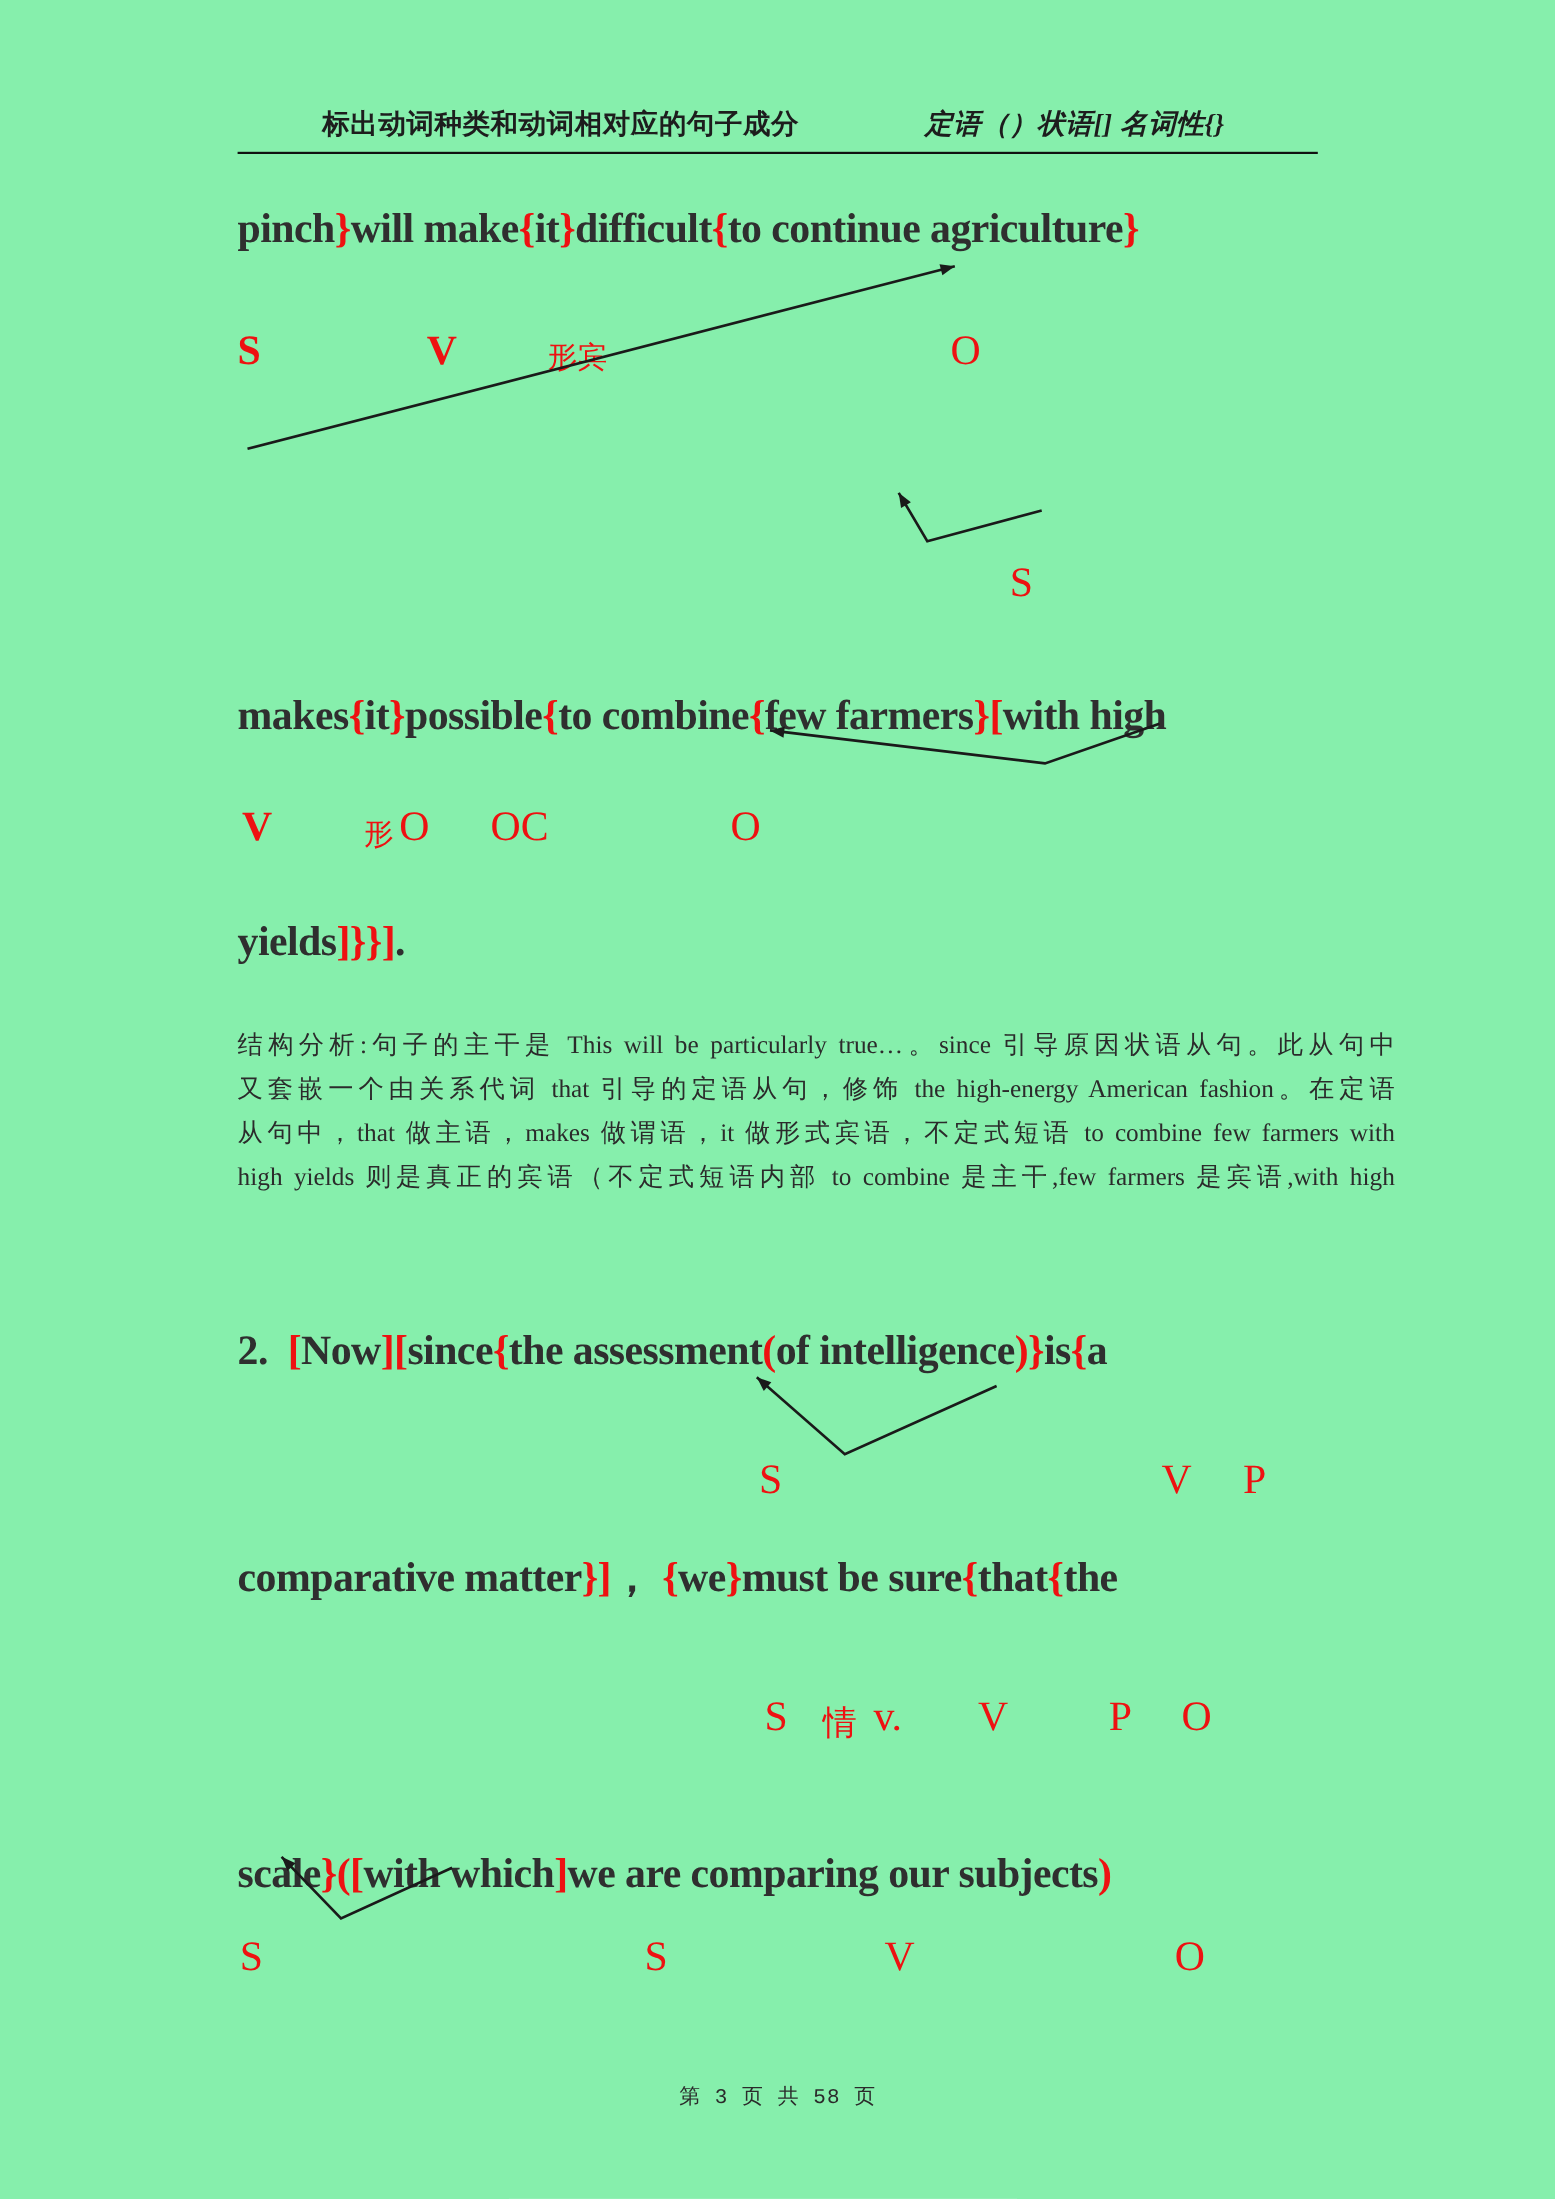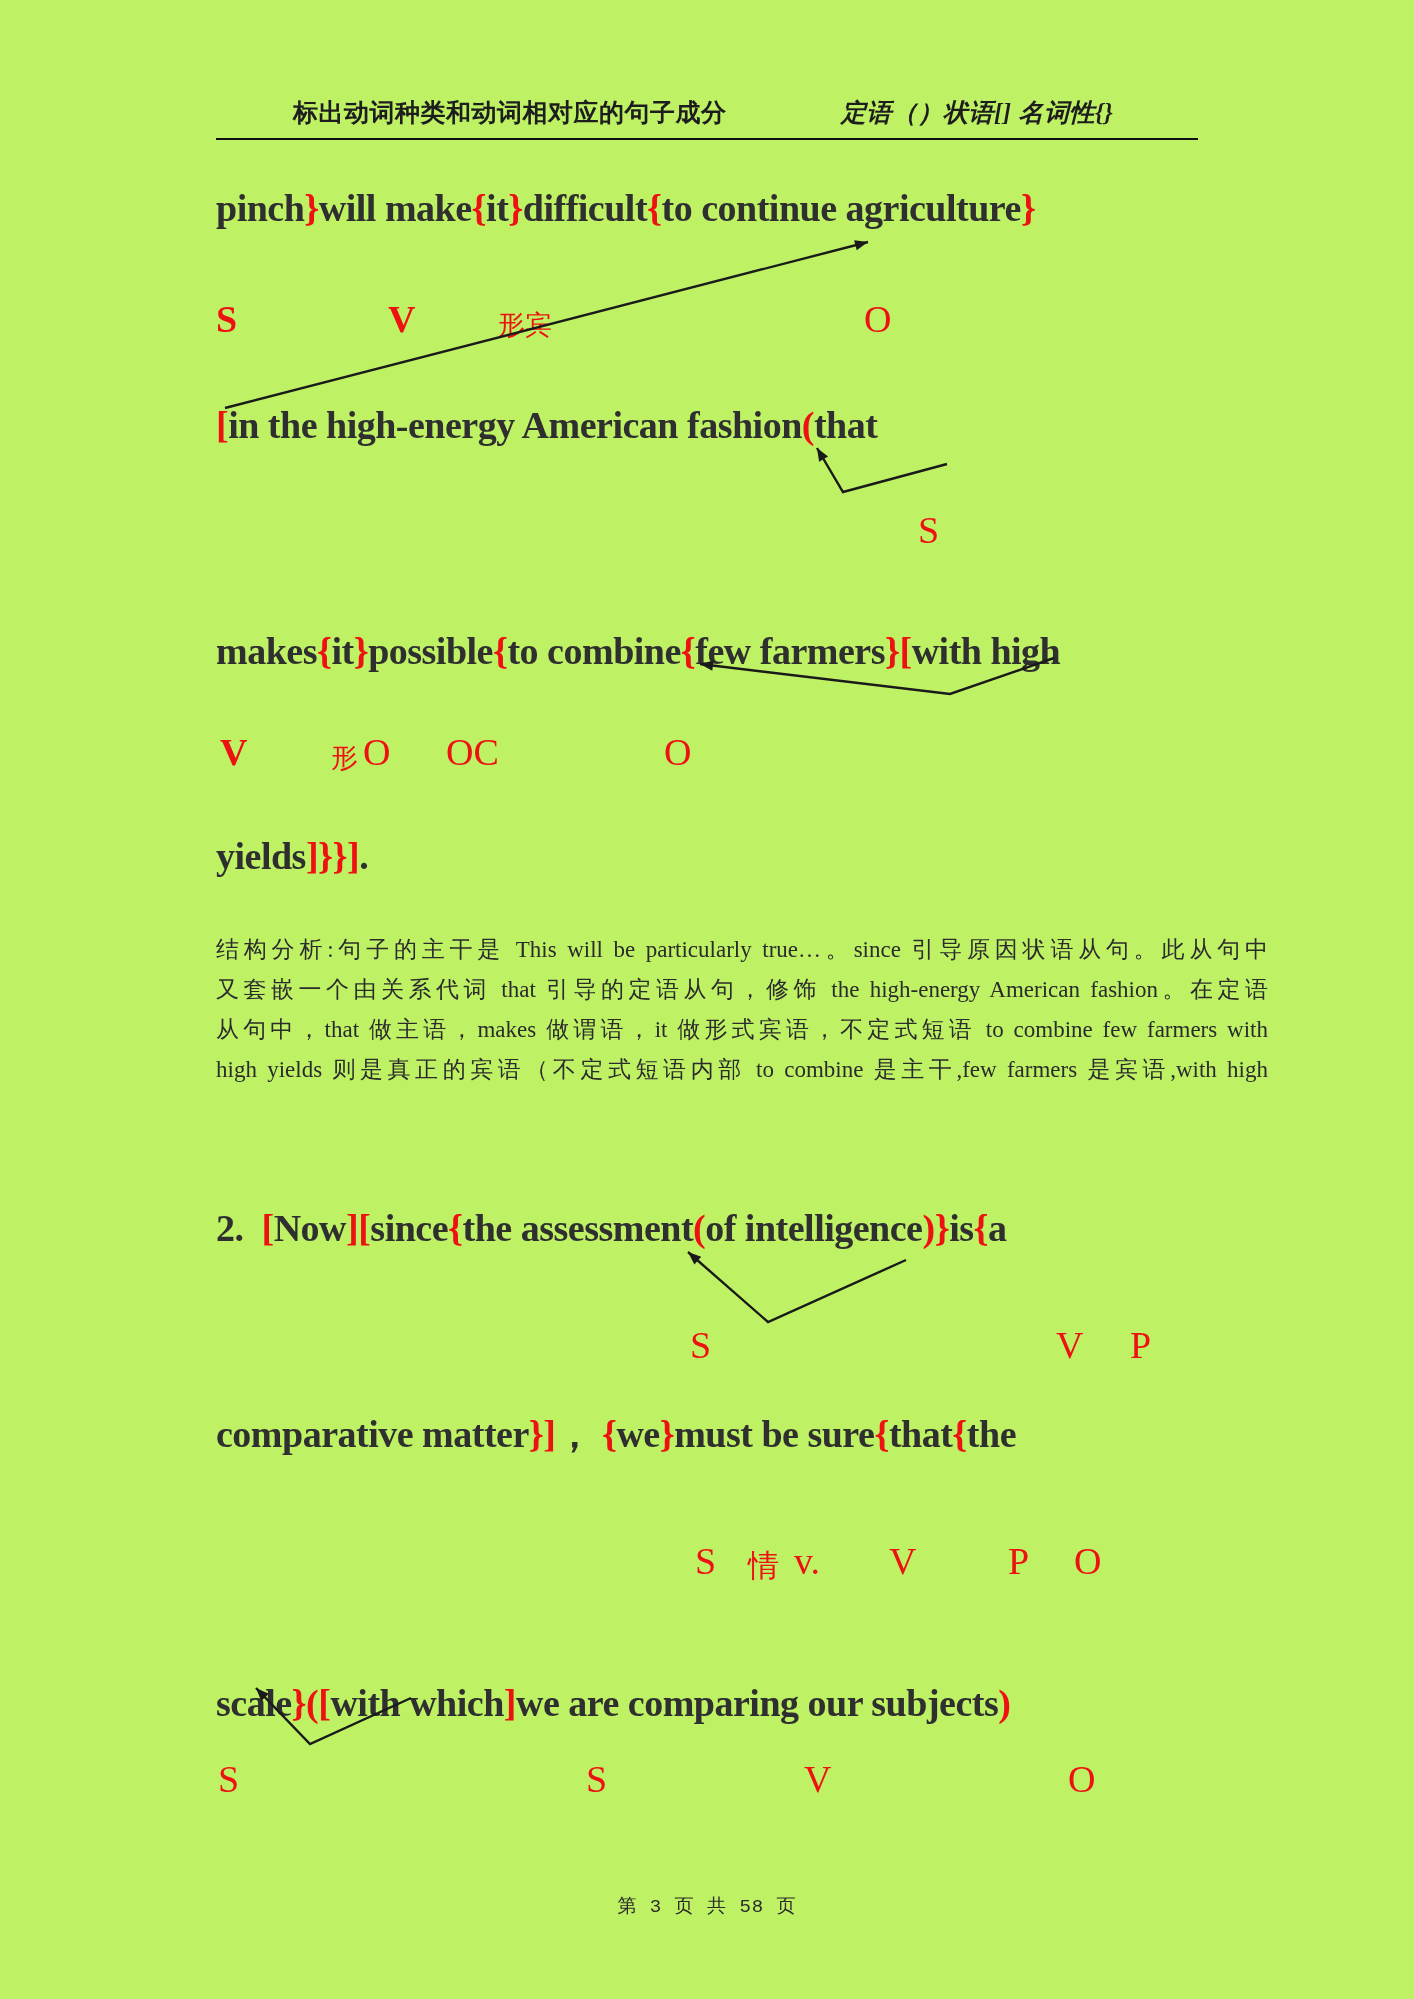--- a/index.html
+++ b/index.html
@@ -1,18 +1,18 @@
 <!DOCTYPE html>
 <html style="--red: #ee1111; --ink: #2f2f2f;"><head>
 <meta charset="utf-8">
 <style>
   :root { --red:#ee1111; --ink:#2f2f2f; --line:#1a1a1a; }
   html,body { margin:0; padding:0; background:#ffffff; }
   #page {
-    position:relative; width:1414px; height:1999px; background:#bef264;
+    position:relative; width:1414px; height:1999px; background:#86efac;
     font-family:"Liberation Serif","DejaVu Serif",serif; color:var(--ink);
     overflow:hidden;
   }
   .hdr {
     position:absolute; top:96px; font-weight:bold; font-size:25px;
     color:#1d1d1d; white-space:pre; letter-spacing:0.5px;
   }
   .hdr-left { left:293px; }
   .hdr-right { left:841px;font-style:italic; }
   .rule { position:absolute; left:216px; top:138px; width:982px; height:2px; background:#111; }
@@ -50,21 +50,20 @@
   <div class="hdr hdr-right">定语（）状语[] 名词性{}</div>
   <div class="rule"></div>
 
   <div class="sent" style="top:186px"><span class="blk">pinch</span><span class="red">}</span><span class="blk">will make</span><span class="red">{</span><span class="blk">it</span><span class="red">}</span><span class="blk">difficult</span><span class="red">{</span><span class="blk">to continue agriculture</span><span class="red">}</span></div>
 
   <span class="lbl bold" style="left:216px; top:300px">S</span>
   <span class="lbl bold" style="left:388px; top:300px">V</span>
   <span class="lbl cjk" style="left:498px; top:312px">形宾</span>
   <span class="lbl" style="left:864px; top:300px">O</span>
 
-  <div class="sent" style="top:403px"><span class="red">[</span><span class="blk">in the high-energy American fashion</span><span class="red">(</span><span class="blk">that</span></div>
 
   <span class="lbl" style="left:918px; top:511px">S</span>
 
   <div class="sent" style="top:629px"><span class="blk">makes</span><span class="red">{</span><span class="blk">it</span><span class="red">}</span><span class="blk">possible</span><span class="red">{</span><span class="blk">to combine</span><span class="red">{</span><span class="blk">few farmers</span><span class="red">}[</span><span class="blk">with high</span></div>
 
   <span class="lbl bold" style="left:220px; top:733px">V</span>
   <span class="lbl cjk" style="left:331px; top:745px">形</span>
   <span class="lbl" style="left:363px; top:733px">O</span>
   <span class="lbl" style="left:446px; top:733px">OC</span>
   <span class="lbl" style="left:664px; top:733px">O</span>

